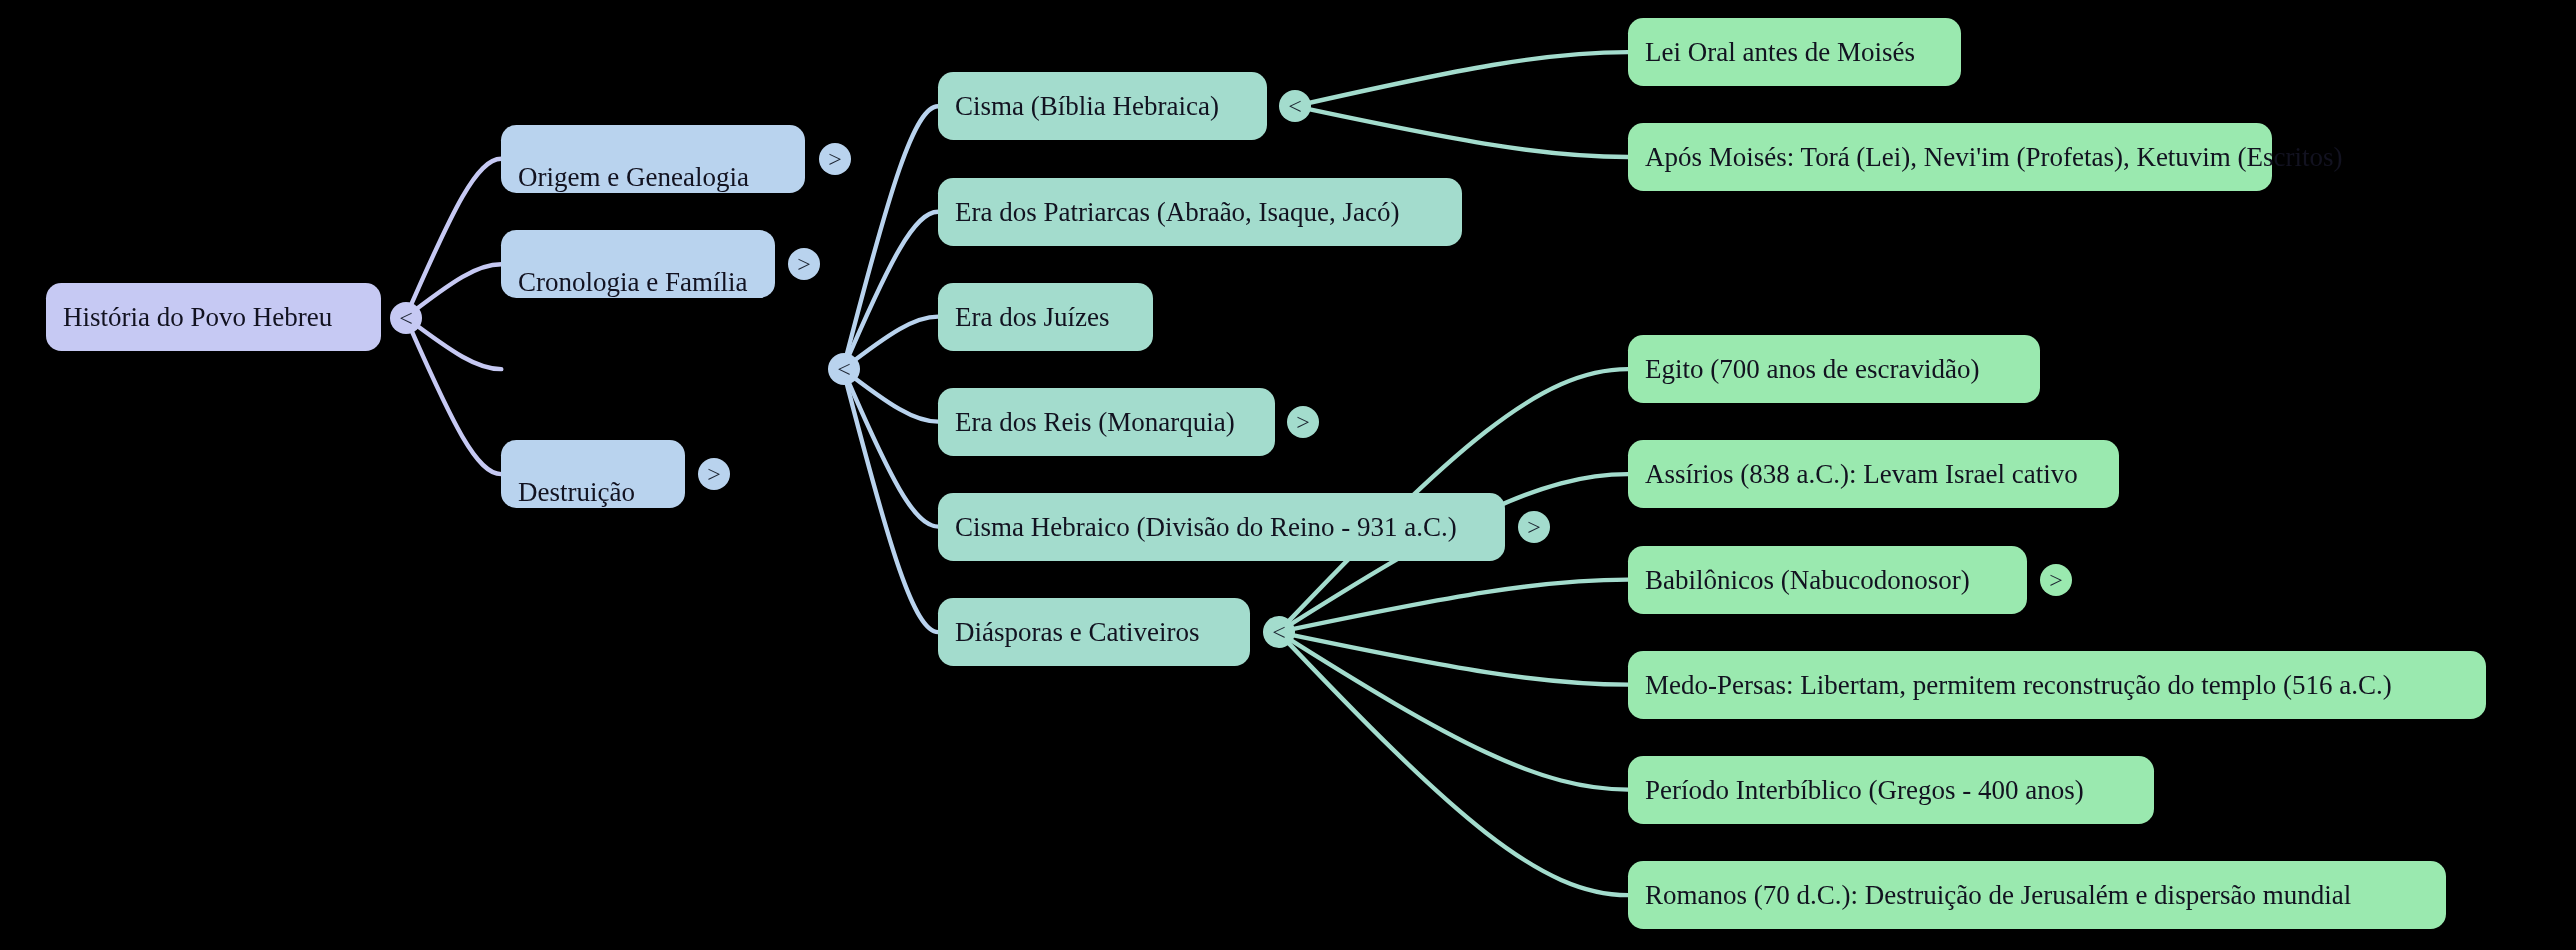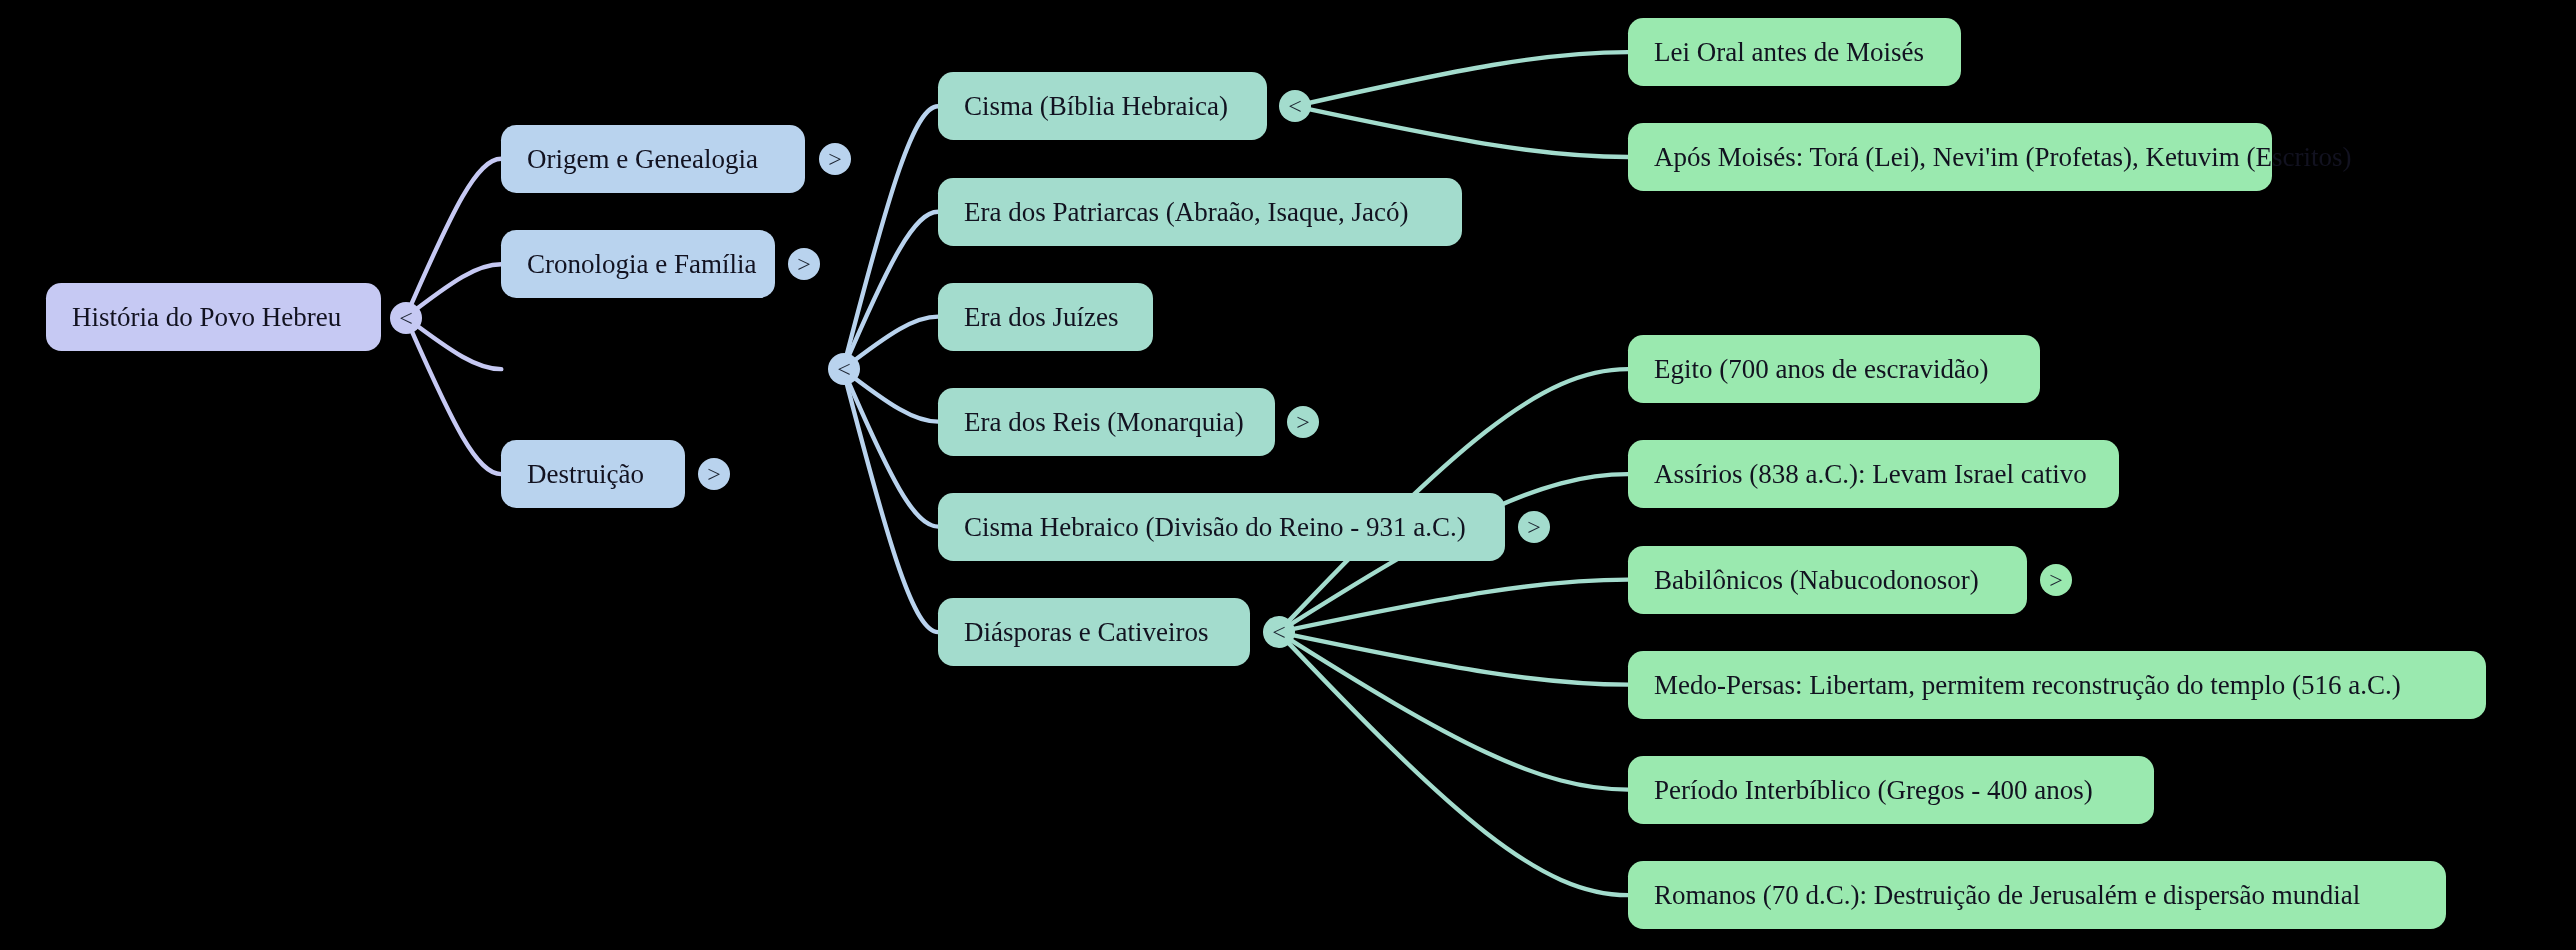--- a/index.html
+++ b/index.html
@@ -8,25 +8,25 @@
     font-family:"Liberation Serif","DejaVu Serif",serif;
   }
   #edges{position:absolute;left:0;top:0;}
   #edges path{fill:none;stroke-width:8;stroke-linecap:round;}
   .e1{stroke:#c6c9f3;}
   .e2{stroke:#b9d3ee;}
   .e3{stroke:#a3dccd;}
   .node{
     position:absolute;height:68px;border-radius:15.3px;
     display:flex;align-items:center;box-sizing:border-box;
-    padding:0 22px 0 26px;font-size:27px;color:#121220;
+    padding:0 22px 0 17px;font-size:27px;color:#121220;
     white-space:nowrap;cursor:pointer;
   }
   .l1{background:#c6c9f3;}
-  .l2{background:#b9d3ee;}
+  .l2{background:#b9d3ee;align-items:flex-end;}
   .l3{background:#a3dccd;}
   .l4{background:#9ae9af;}
   .toggle{
     position:absolute;width:32px;height:32px;border-radius:50%;
     display:flex;align-items:center;justify-content:center;
     font-size:24px;line-height:1;color:#1b2330;cursor:pointer;
   }
 </style>
 </head>
 <body>

